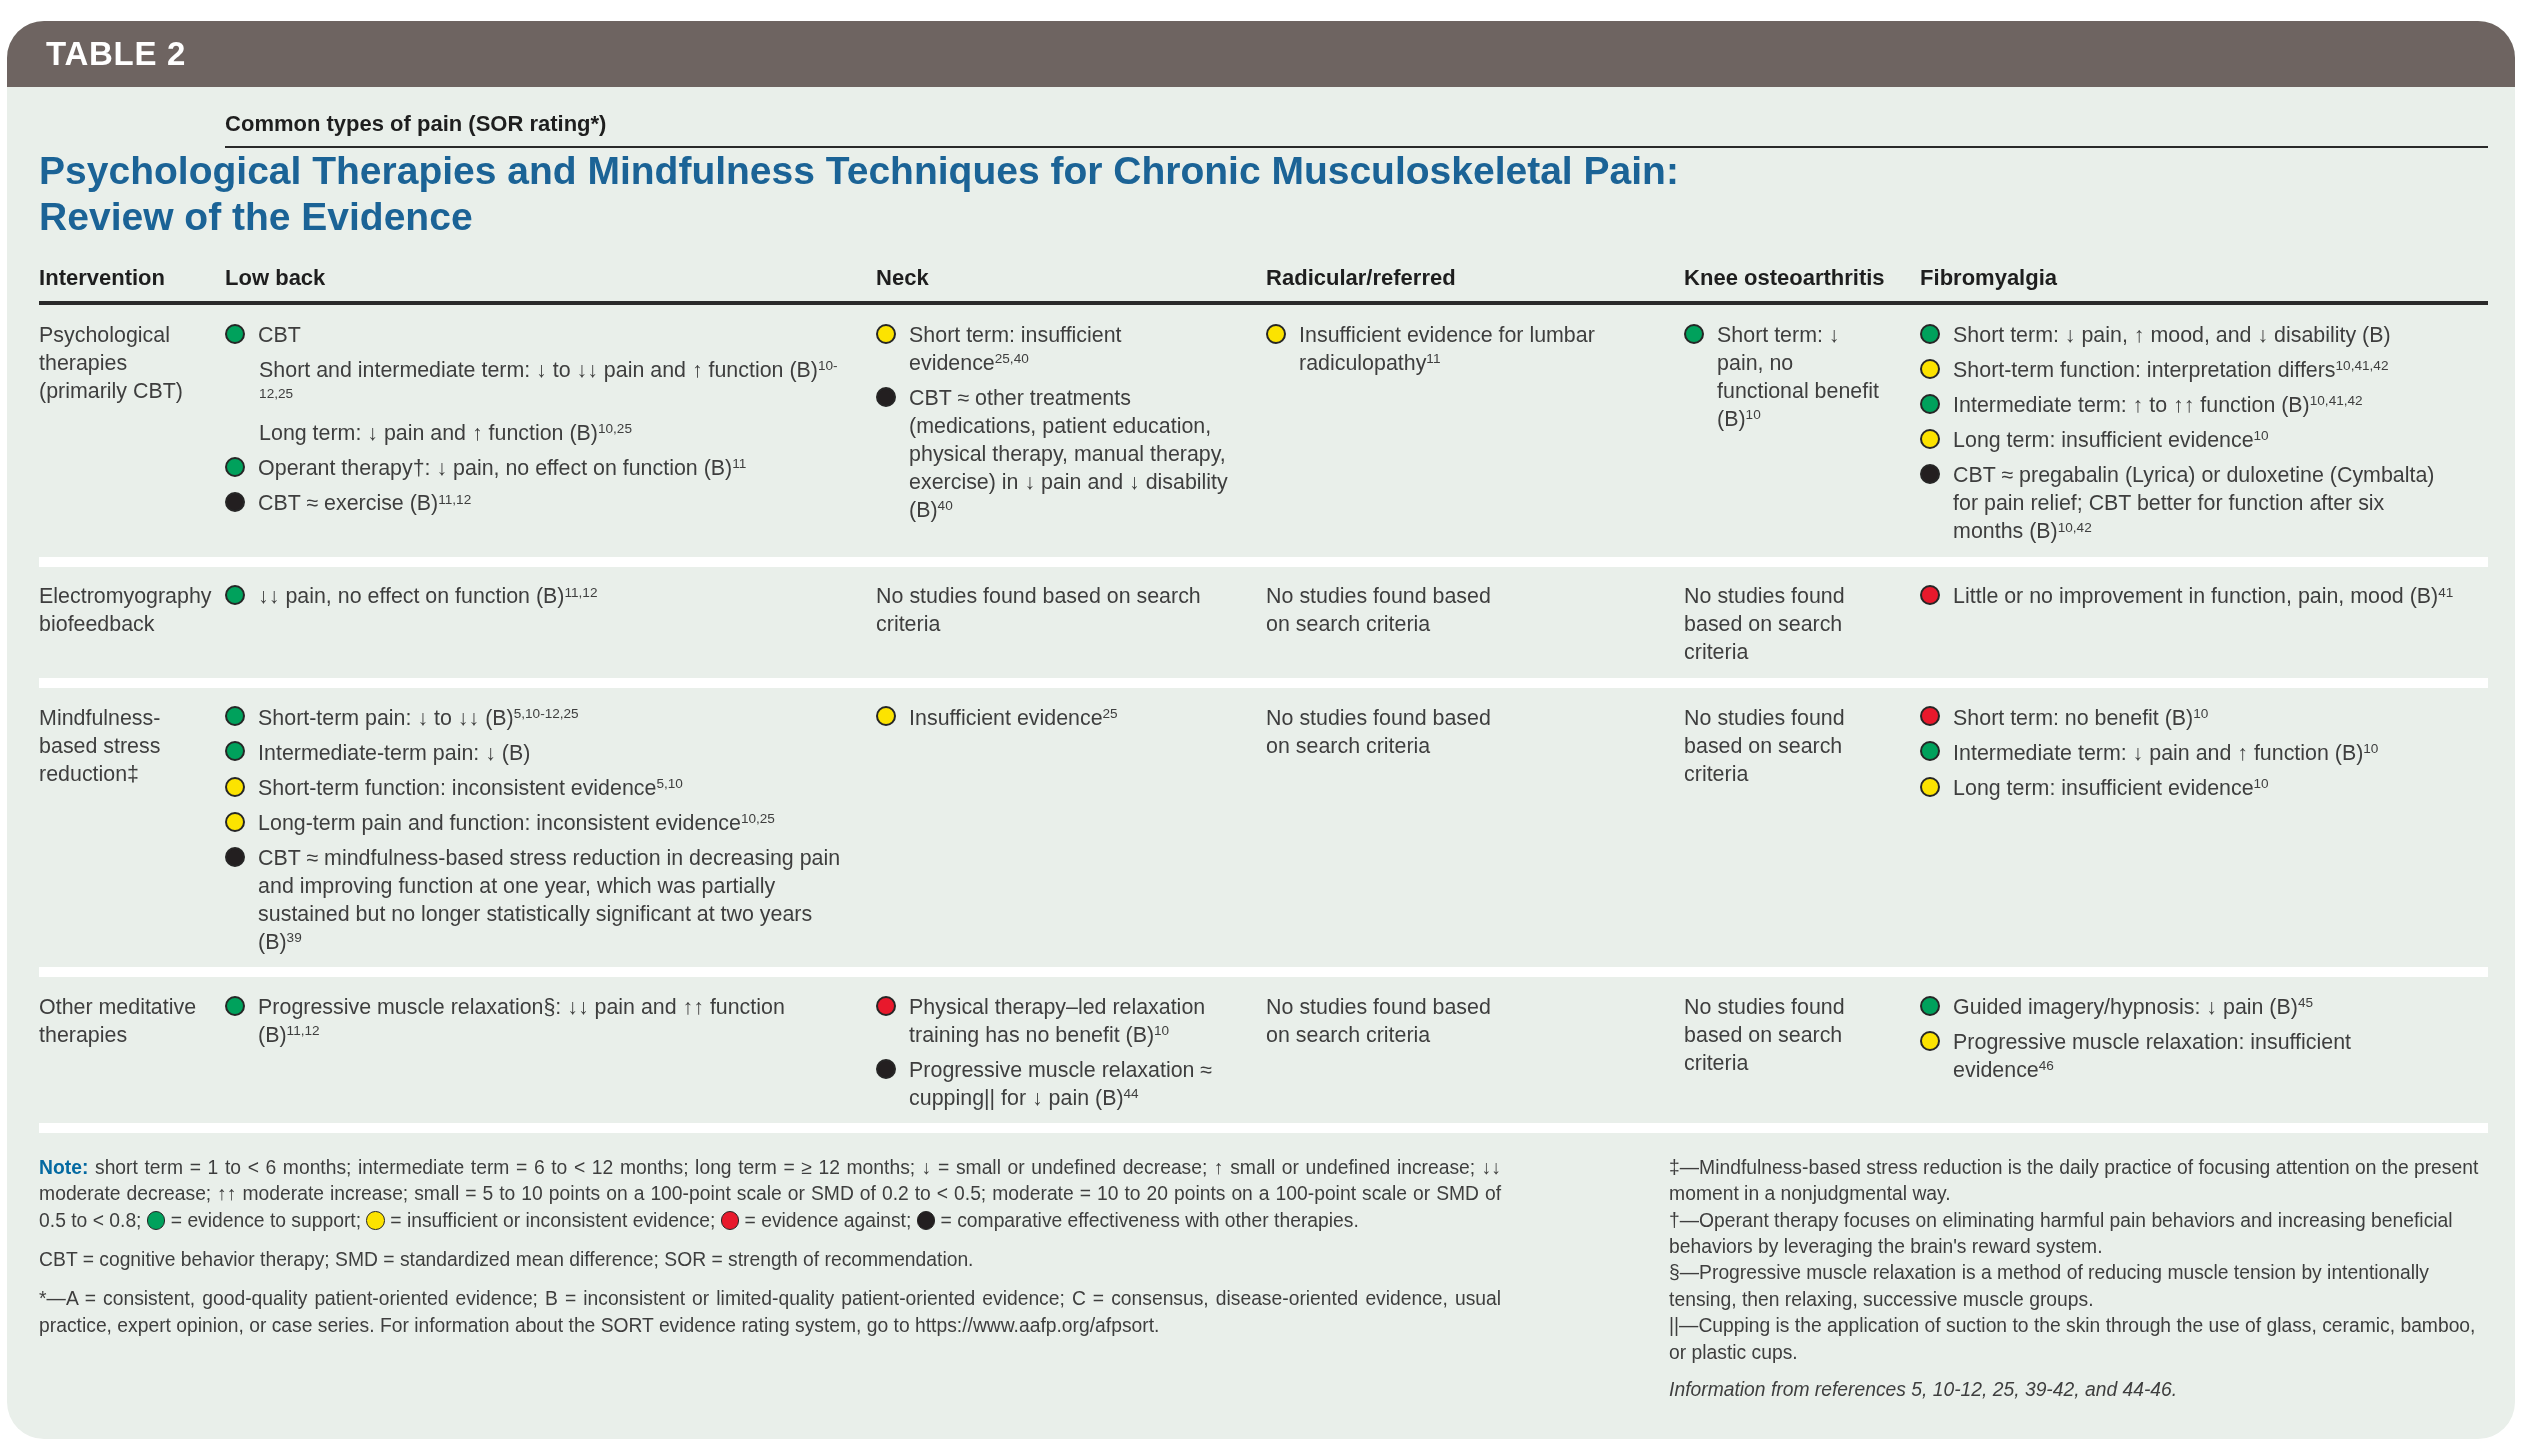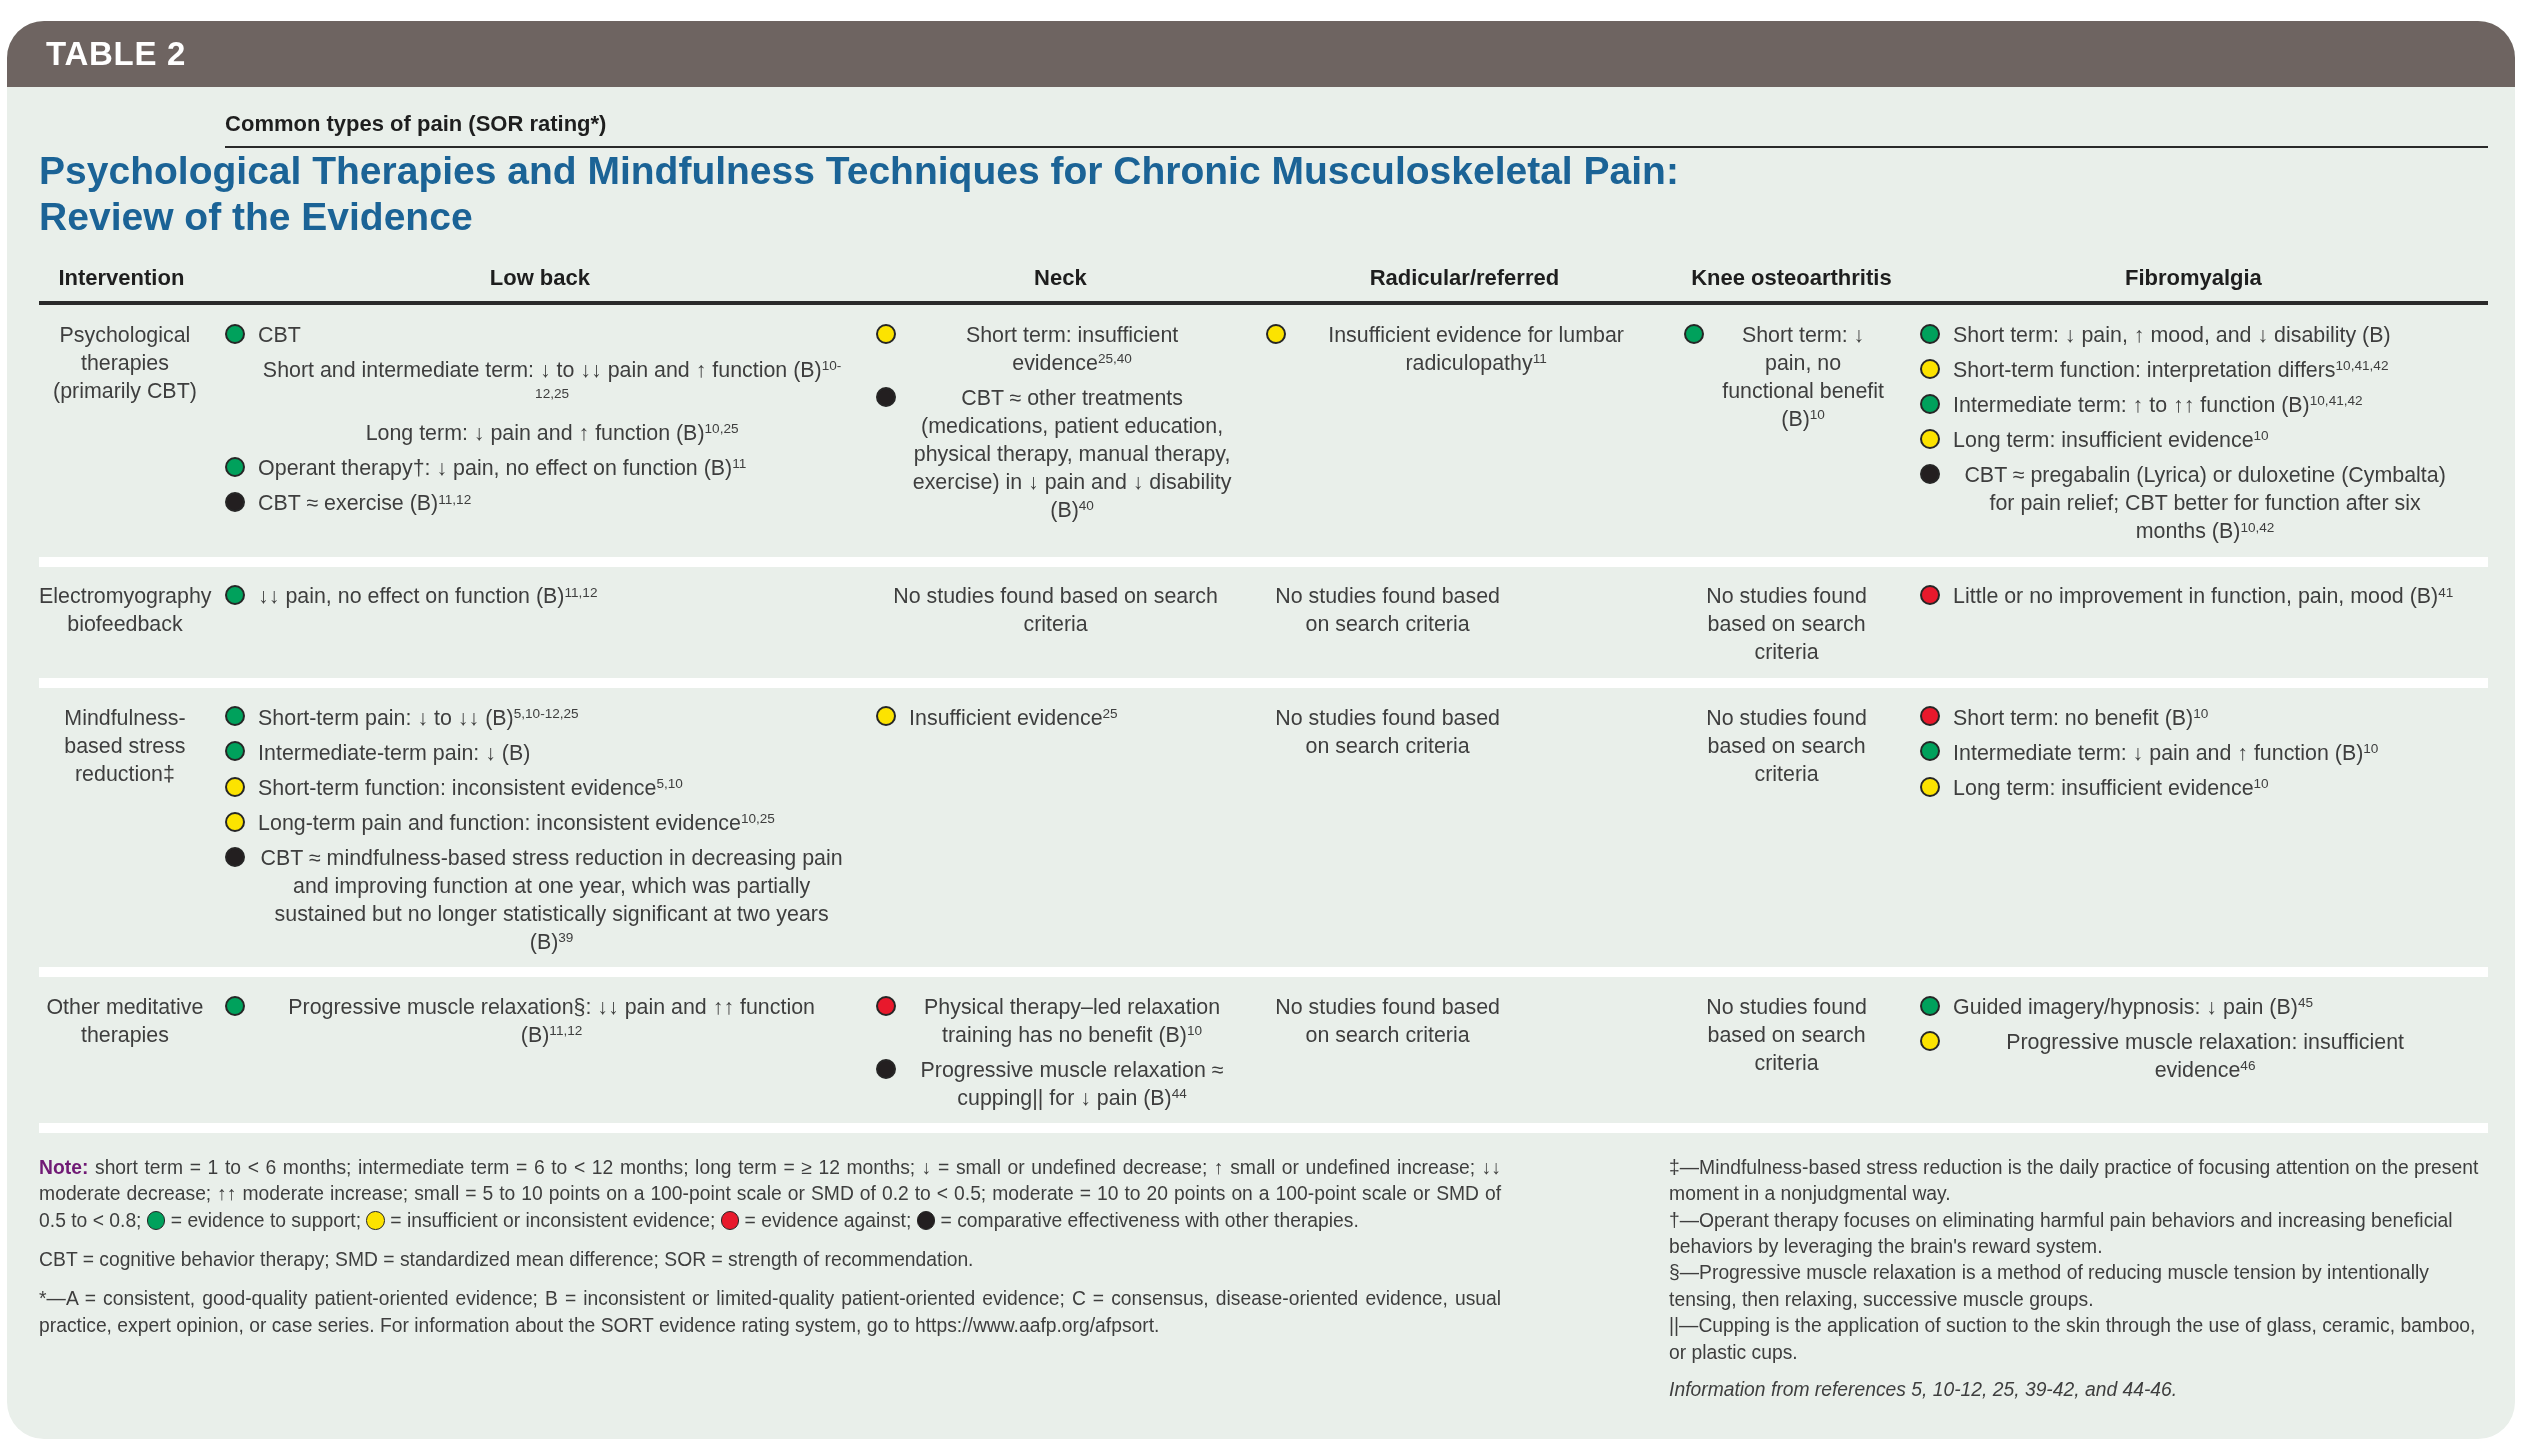--- a/index.html
+++ b/index.html
@@ -10,21 +10,21 @@
   
   #tablebar{height:66px;display:flex;align-items:center;padding-left:39px;
             color:#ffffff;font-size:33px;font-weight:bold;letter-spacing:0.7px;}
   
   #content{padding:24px 27px 0 32px;}
   .title-line{font-size:39px;line-height:46px;font-weight:bold;}
   #title{margin-bottom:14.3px;}
   
   #group-head{margin-left:186px;padding-bottom:8.6px;border-bottom:2.1px solid #2A2A2A;
               font-size:22px;font-weight:bold;color:#1E1E1E;}
-  .grid6{display:grid;grid-template-columns:186px 651px 390px 418px 236px 568px;text-align:center;}
+  .grid6{display:grid;grid-template-columns:186px 651px 390px 418px 236px 568px;}
   #col-head-row{align-items:end;padding:11.4px 0 10px 0;border-bottom:4.3px solid #2A2A2A;
                 font-size:22px;font-weight:bold;color:#1E1E1E;}
   #col-head-row > div{padding-right:21.4px;}
   
   .trow{border-bottom:10px solid #ffffff;padding:15.7px 0 11.4px 0;}
   .cell{padding-right:31px;font-size:21.4px;line-height:28px;color:#3E3E3E;}
   .cell.intervention{padding-right:14.3px;}
   .item{margin-top:7.1px;}
   .item:first-child{margin-top:0;}
   .item.with-dot{display:flex;}
@@ -32,21 +32,21 @@
   .dot{flex:0 0 auto;width:20px;height:20px;border-radius:50%;border:2.1px solid #262626;
        margin:2.9px 13px 0 0;box-sizing:border-box;}
   .trow > .cell:nth-child(4) .plain,
   .trow > .cell:nth-child(5) .plain{max-width:243px;}
   sup{font-size:13.6px;line-height:0;position:relative;top:-0.5em;vertical-align:baseline;}
   
   #footer{display:grid;grid-template-columns:1462px 819px;column-gap:168px;
           padding:21.4px 27px 0 32px;font-size:19.3px;line-height:26.4px;color:#3E3E3E;}
   #footer-left p{margin:0 0 13px 0;text-align:justify;}
   #footer-right p{margin:0;}
-  .bold{font-weight:bold;color:#701a75;}
+  .bold{font-weight:bold;color:#0369a1;}
   .ndot{display:inline-block;width:18.6px;height:18.6px;border-radius:50%;
         border:1.4px solid #262626;vertical-align:-2.9px;box-sizing:border-box;}
   #source-line{font-style:italic;margin-top:11.4px !important;}
 </style>
 </head>
 <body>
 
 <div id="page">
   <div id="card" style="background: rgb(233, 239, 234);">
 

